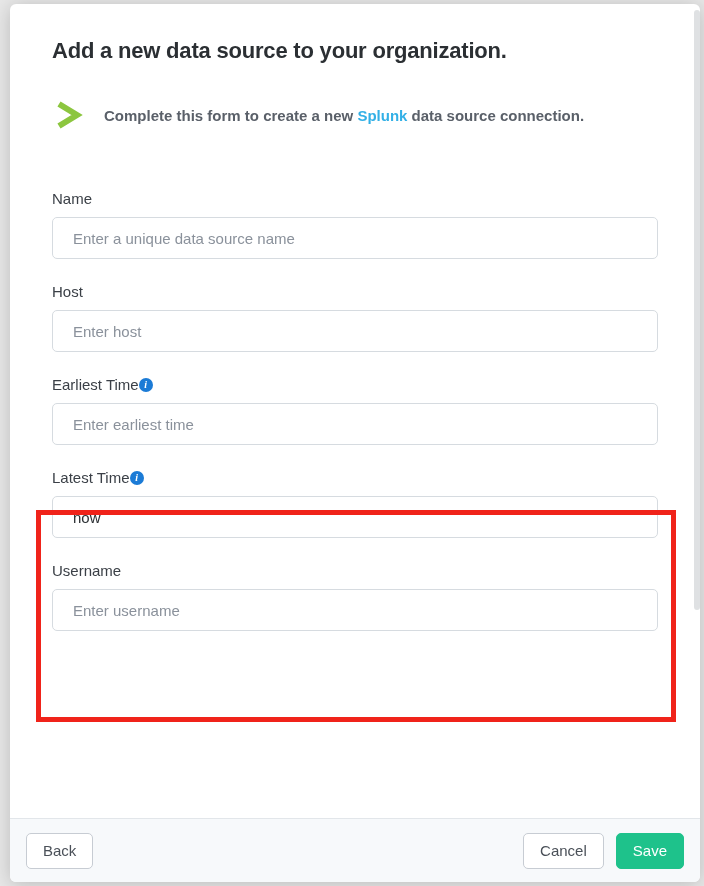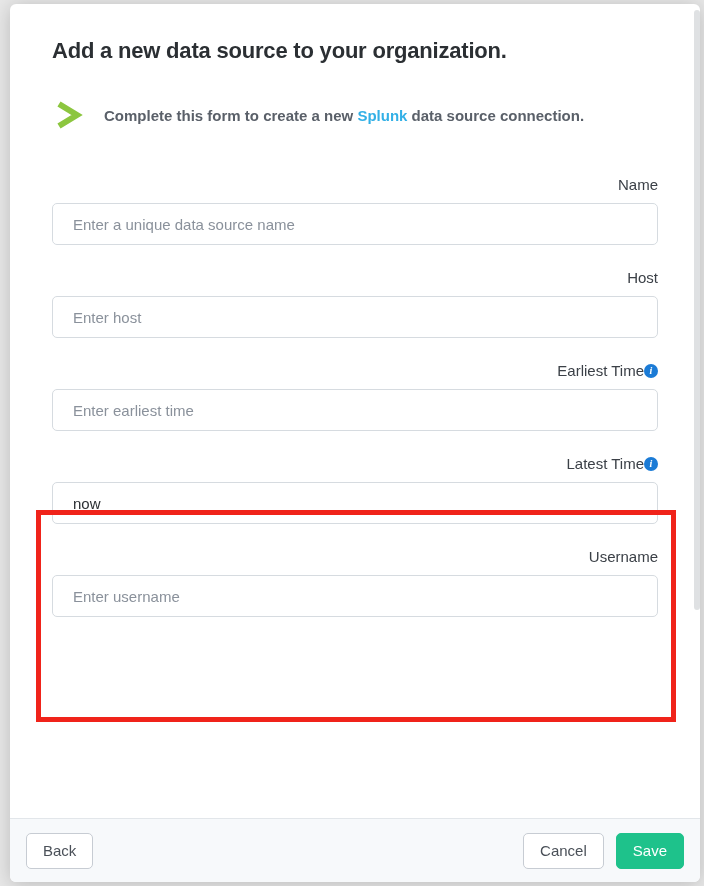--- a/index.html
+++ b/index.html
@@ -30,42 +30,42 @@
       font-size: 22px;
       font-weight: 700;
       color: #2b2f33;
       margin-bottom: 36px;
       letter-spacing: -0.2px;
     }
     .info-row {
       display: flex;
       align-items: center;
       gap: 20px;
-      margin-bottom: 46px;
+      margin-bottom: 60px;
     }
     .chevron-wrap {
       width: 32px; height: 30px;
       display: flex; align-items: center; justify-content: center;
     }
     .info-text {
       font-size: 15px;
       color: #5a6069;
       font-weight: 600;
     }
     .info-text a {
       color: #33b0e6;
       text-decoration: none;
     }
     .form-group {
       margin-bottom: 24px;
     }
     .form-label-row {
       display: flex;
       align-items: center;
-      justify-content: flex-end;
+      justify-content: flex-start;
       margin-bottom: 10px;
     }
     .form-label {
       font-size: 15px;
       color: #3b4047;
       font-weight: 400;
     }
     .info-icon {
       width: 14px; height: 14px;
       border-radius: 50%;

